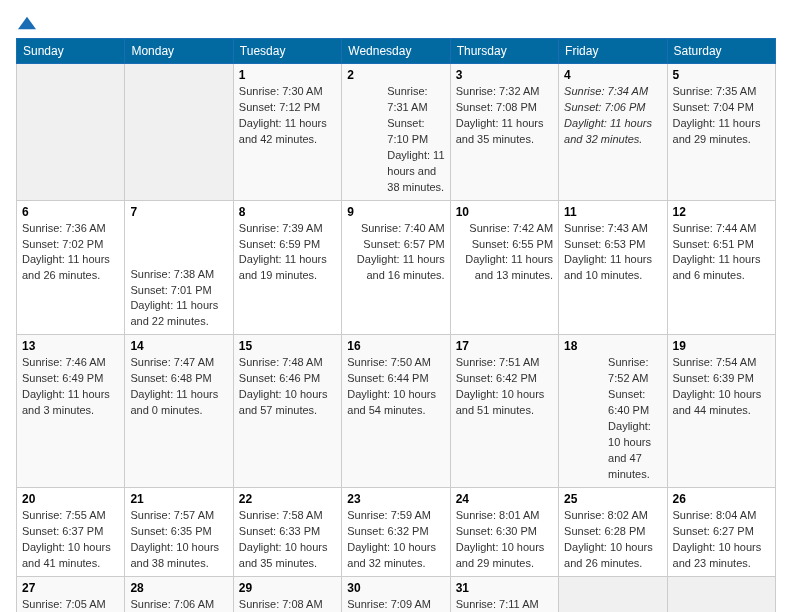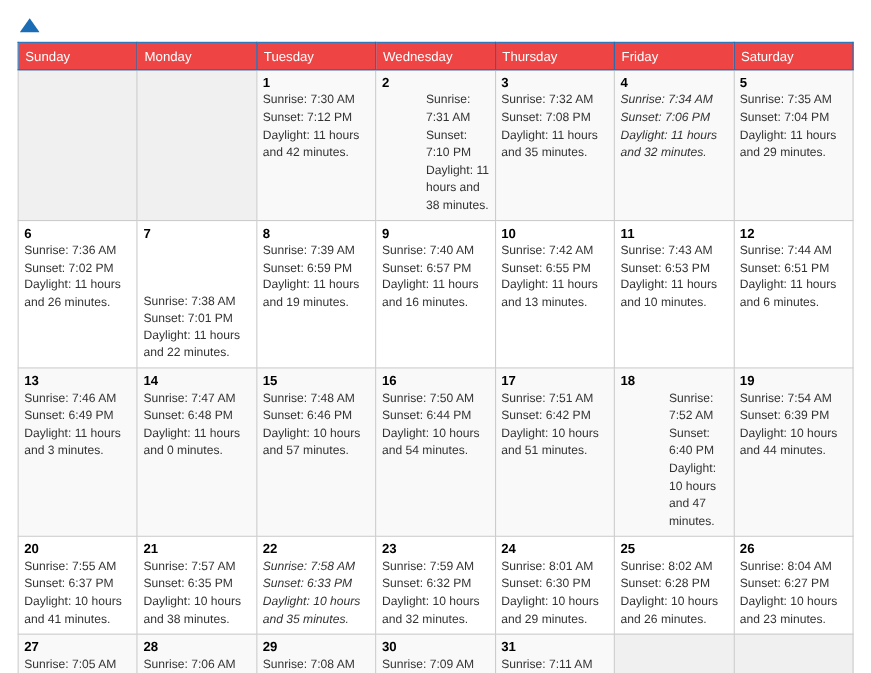--- a/index.html
+++ b/index.html
@@ -49,21 +49,21 @@
     .location {
       font-size: 14px;
       color: #444;
     }
     .calendar {
       width: 100%;
       border-collapse: collapse;
       font-size: 11px;
     }
     .calendar th {
-      background: #ef4444;
+      background: #0369a1;
       color: #fff;
       text-align: left;
       padding: 5px 6px;
       font-size: 12px;
       font-weight: normal;
       border: 1px solid #1a6cb5;
     }
     .calendar td {
       vertical-align: top;
       padding: 4px 5px;
@@ -173,27 +173,27 @@
 Daylight: 11 hours and 22 minutes.</div>
         </td>
         <td>
           <span class="day-num">8</span>
           <div class="day-info" style="white-space: pre-line;">Sunrise: 7:39 AM
 Sunset: 6:59 PM
 Daylight: 11 hours and 19 minutes.</div>
         </td>
         <td>
           <span class="day-num">9</span>
-          <div class="day-info" style="white-space: pre-line;">Sunrise: 7:40 AM
+          <div class="day-info" style="white-space: pre-line; text-align: right;">Sunrise: 7:40 AM
 Sunset: 6:57 PM
 Daylight: 11 hours and 16 minutes.</div>
         </td>
         <td>
           <span class="day-num">10</span>
-          <div class="day-info" style="white-space: pre-line;">Sunrise: 7:42 AM
+          <div class="day-info" style="white-space: pre-line; text-align: right;">Sunrise: 7:42 AM
 Sunset: 6:55 PM
 Daylight: 11 hours and 13 minutes.</div>
         </td>
         <td>
           <span class="day-num">11</span>
           <div class="day-info" style="white-space: pre-line;">Sunrise: 7:43 AM
 Sunset: 6:53 PM
 Daylight: 11 hours and 10 minutes.</div>
         </td>
         <td>
@@ -255,21 +255,21 @@
 Daylight: 10 hours and 41 minutes.</div>
         </td>
         <td>
           <span class="day-num">21</span>
           <div class="day-info" style="white-space: pre-line;">Sunrise: 7:57 AM
 Sunset: 6:35 PM
 Daylight: 10 hours and 38 minutes.</div>
         </td>
         <td>
           <span class="day-num">22</span>
-          <div class="day-info" style="white-space: pre-line; font-style: italic;">Sunrise: 7:58 AM
+          <div class="day-info" style="white-space: pre-line;">Sunrise: 7:58 AM
 Sunset: 6:33 PM
 Daylight: 10 hours and 35 minutes.</div>
         </td>
         <td>
           <span class="day-num">23</span>
           <div class="day-info" style="white-space: pre-line;">Sunrise: 7:59 AM
 Sunset: 6:32 PM
 Daylight: 10 hours and 32 minutes.</div>
         </td>
         <td>

